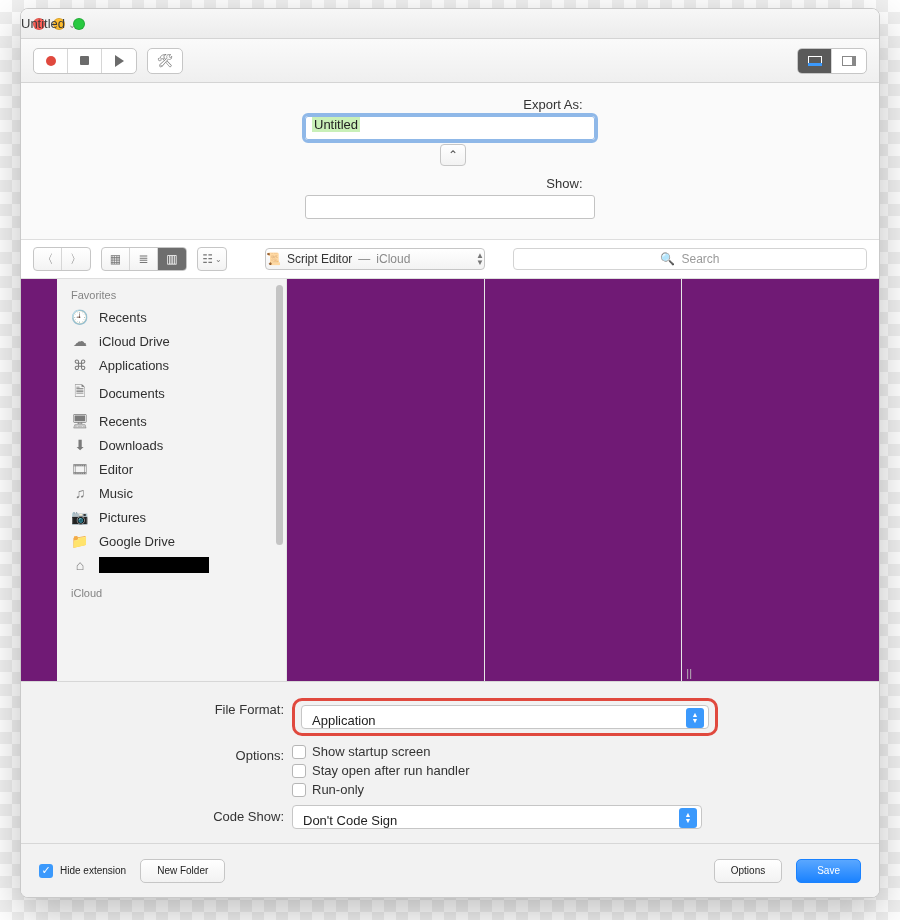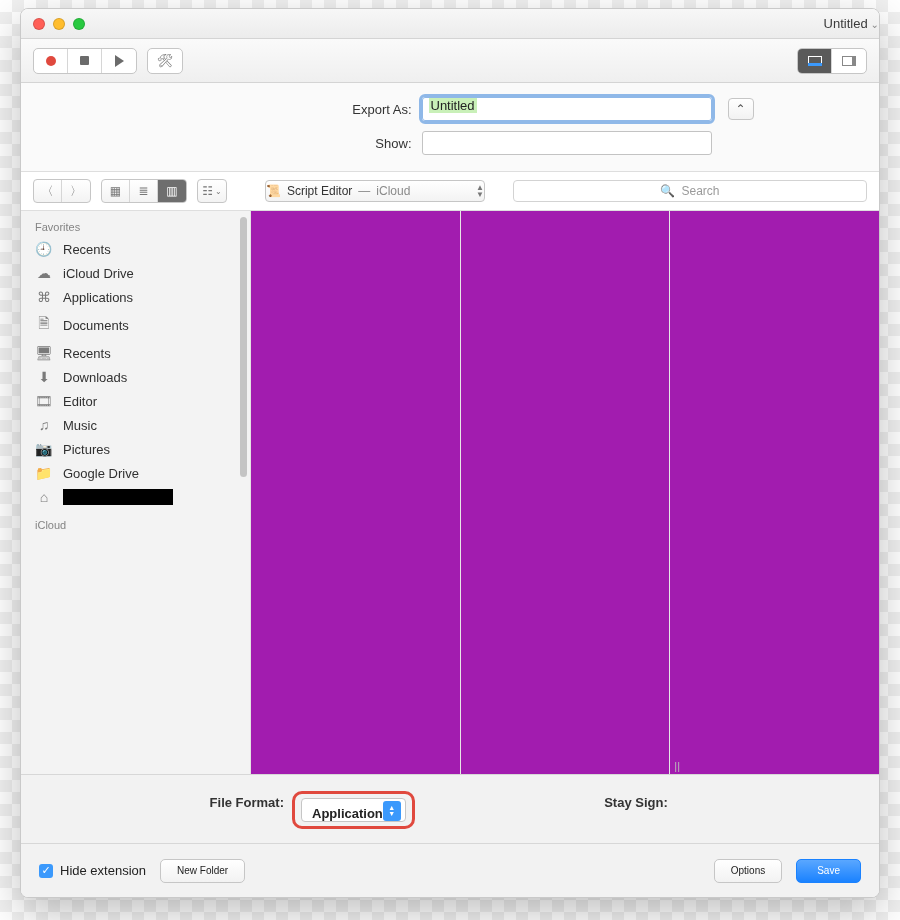--- a/index.html
+++ b/index.html
@@ -7,87 +7,87 @@
     repeating-conic-gradient(#f0f0f0 0% 25%,#fff 0% 50%) 0 0/24px 24px;
     display:flex; align-items:flex-start; justify-content:center; padding:8px 0 0; }
   .window { width:860px; height:890px; background:#fff; border:1px solid #c9c9c9; border-radius:8px;
     box-shadow:0 14px 40px rgba(0,0,0,.25); display:flex; flex-direction:column; overflow:hidden; }
   
   .titlebar { height:30px; background:linear-gradient(#f7f7f7,#ececec); border-bottom:1px solid #d4d4d4;
     display:flex; align-items:center; position:relative; }
   .traffic { display:flex; gap:8px; margin-left:12px; }
   .tl { width:12px; height:12px; border-radius:50%; border:1px solid rgba(0,0,0,.15); }
   .red{background:#ff5f57}.yellow{background:#ffbd2e}.green{background:#28c940}
-  .wintitle { position:absolute; left:0; right:0; text-align:right; font-size:13px; color:#3b3b3b; pointer-events:none; }
+  .wintitle { position:absolute; left:0; right:0; text-align:left; font-size:13px; color:#3b3b3b; pointer-events:none; }
   .chev { font-size:10px; color:#8a8a8a; margin-left:3px; }
   
   .toolbar { height:44px; background:linear-gradient(#fafafa,#efefef); border-bottom:1px solid #d4d4d4;
     display:flex; align-items:center; padding:0 12px; gap:10px; }
   .tbseg { display:flex; border:1px solid #c6c6c6; border-radius:5px; overflow:hidden; background:#fff; }
   .tbbtn { width:34px; height:24px; display:flex; align-items:center; justify-content:center; border-right:1px solid #d6d6d6; }
   .tbbtn:last-child{border:none}
   .dot-rec{width:10px;height:10px;border-radius:50%;background:#e0493e}
   .sq{width:9px;height:9px;background:#6b6b6b;border-radius:1px}
   .tri{width:0;height:0;border-left:9px solid #6b6b6b;border-top:6px solid transparent;border-bottom:6px solid transparent}
   .hammer{font-size:13px;color:#6b6b6b}
   .flex{flex:1}
   .tbbtn.active{background:#5a5a5a}
   .tbbtn.active .pane{border-color:#fff}
   .pane{width:14px;height:10px;border:1.5px solid #888;position:relative}
   .pane.bot::after{content:"";position:absolute;left:-1px;right:-1px;bottom:-1px;height:3px;background:#3b99fc}
   .pane.side::after{content:"";position:absolute;top:-1px;bottom:-1px;right:-1px;width:4px;background:#888}
   
   .export { background:#fafafa; padding:14px 0 16px; display:flex; flex-direction:column; gap:10px; align-items:center; }
-  .frow { display:flex; align-items:center; gap:10px; }
+  .frow { display:flex; align-items:center; gap:4px;flex-direction:column; }
   .flabel { width:265px; text-align:right; font-size:13px; color:#333; }
   .textin { width:290px; height:24px; border:1px solid #c3c3c3; border-radius:3px; font-size:13px; padding:0 6px; background:#fff; }
   .textin.focus { outline:3px solid #8fb8e8; border-color:#8fb8e8; }
   .sel { display:inline-block; background:#c9f0b8; padding:0 2px; color:#222; }
   .expand-btn { width:26px; height:22px; border:1px solid #c6c6c6; border-radius:4px; background:linear-gradient(#fff,#f2f2f2);
     display:flex; align-items:center; justify-content:center; color:#555; font-size:12px; margin-left:6px; }
   
   .navbar { height:40px; border-top:1px solid #dedede; border-bottom:1px solid #dedede; background:#fff;
     display:flex; align-items:center; padding:0 12px; gap:10px; }
   .navseg { display:flex; border:1px solid #c6c6c6; border-radius:4px; overflow:hidden; background:linear-gradient(#fff,#f3f3f3); }
   .navbtn { width:28px; height:22px; display:flex; align-items:center; justify-content:center; color:#777; border-right:1px solid #d6d6d6; font-size:12px; }
   .navbtn:last-child{border:none}
   .navbtn.sel{background:#6e6e6e;color:#fff}
   .loc { flex:0 0 220px; height:22px; border:1px solid #c6c6c6; border-radius:4px; background:linear-gradient(#fff,#f3f3f3);
     display:flex; align-items:center; justify-content:center; gap:6px; font-size:12px; color:#333; margin-left:28px; }
   .loc .hint{color:#8a8a8a}
   .stepper{display:flex;flex-direction:column;margin-left:auto;color:#777;font-size:8px;line-height:7px}
   .search { flex:1; margin-left:18px; height:22px; border:1px solid #d3d3d3; border-radius:4px; display:flex;
     align-items:center; justify-content:center; gap:6px; color:#9a9a9a; font-size:12px; background:#fff; }
   
-  .browser { flex:1; display:flex; min-height:0; background:#a21caf; }
+  .browser { flex:1; display:flex; min-height:0; background:#701a75;padding-left:36px; }
   .sidebar { width:230px; background:#f3f3f3; border-right:1px solid #e3e3e3; overflow:hidden; position:relative; }
   .sbh { font-size:11px; color:#848484; padding:10px 14px 4px; }
   .sbi { display:flex; align-items:center; gap:10px; padding:4px 14px; font-size:13px; color:#303030; }
   .sbi .ic{width:18px;text-align:center;color:#7a7a7a;font-size:14px}
   .scrlbr{position:absolute;right:3px;top:6px;width:7px;height:260px;background:#c4c4c4;border-radius:4px}
   .cols { flex:1; display:flex; }
   .col { flex:1; border-right:1px solid #e6e6e6; }
   .grip{align-self:flex-end;color:#bbb;font-size:11px;padding:0 4px 4px;height:14px}
   
-  .bottom { background:#f2f2f2; border-top:1px solid #d7d7d7; padding:16px 18px 14px; display:flex; flex-direction:row; gap:8px;font-weight:bold; }
+  .bottom { background:#f2f2f2; border-top:1px solid #d7d7d7; padding:16px 18px 14px; display:flex; flex-direction:column; gap:8px; }
   .brow { display:flex; align-items:flex-start; gap:8px; }
   .blabel { width:245px; text-align:right; font-size:13px; color:#333; padding-top:4px; }
   .dd { flex:1; max-width:410px; height:24px; border:1px solid #c6c6c6; border-radius:4px; background:#fff;
     display:flex; align-items:flex-end; padding:14px 4px 0 10px; font-size:13px; color:#222; position:relative; }
   .dd .caps{margin-left:auto;width:18px;height:20px;border-radius:3px;background:#3b99fc;display:flex;flex-direction:column;align-items:center;justify-content:center;color:#fff;font-size:7px;line-height:6px}
   .ring{border:3px solid #e0493e;border-radius:10px;padding:4px 6px;max-width:426px;flex:1}
   .check-col{display:flex;flex-direction:column;gap:4px;font-size:13px;color:#333}
   .cbx{display:flex;align-items:center;gap:6px}
   .cbx .box{width:14px;height:14px;border:1px solid #b6b6b6;border-radius:3px;background:#fff}
   
   .footer{border-top:1px solid #d7d7d7;background:#f2f2f2;height:54px;display:flex;align-items:center;padding:0 18px;gap:14px}
   .cb-on{width:14px;height:14px;border-radius:3px;background:#3b99fc;display:flex;align-items:center;justify-content:center;color:#fff;font-size:11px}
   .macbtn{height:24px;padding:0 16px;border:1px solid #c6c6c6;border-radius:5px;background:linear-gradient(#fff,#f2f2f2);font-size:10px;color:#222;display:flex;align-items:center}
   .macbtn.primary{background:linear-gradient(#5aa7ff,#1a82ff);border-color:#1a82ff;color:#fff;padding:0 20px}
-  .hi{font-size:13px;color:#222}
+  .hi{font-size:10px;color:#222}
 </style>
 </head>
 <body>
 
 <div class="window">
 
   <div class="titlebar">
     <div class="traffic">
       <div class="tl red"></div>
       <div class="tl yellow"></div>
@@ -236,21 +236,45 @@
         <div class="dd" style="max-width:none">
           <span>Application</span>
           <span class="caps">
               <span>▲</span>
               <span>▼</span>
             </span>
         </div>
       </div>
     </div>
     <div class="brow">
-      <div class="blabel">Stay Sign:</div>
+      <div class="blabel">Options:</div>
+      <div class="check-col">
+        <label class="cbx">
+            <span class="box"></span>
+            <span>Show startup screen</span>
+          </label>
+        <label class="cbx">
+            <span class="box"></span>
+            <span>Stay open after run handler</span>
+          </label>
+        <label class="cbx">
+            <span class="box"></span>
+            <span>Run-only</span>
+          </label>
+      </div>
+    </div>
+    <div class="brow">
+      <div class="blabel">Code Show:</div>
+      <div class="dd">
+        <span>Don't Code Sign</span>
+        <span class="caps">
+            <span>▲</span>
+            <span>▼</span>
+          </span>
+      </div>
     </div>
   </div>
 
   <div class="footer">
     <label style="display:flex;align-items:center;gap:7px">
       <span class="cb-on">✓</span>
       <span class="hi">Hide extension</span>
     </label>
     <button class="macbtn">New Folder</button>
     <div class="flex"></div>

